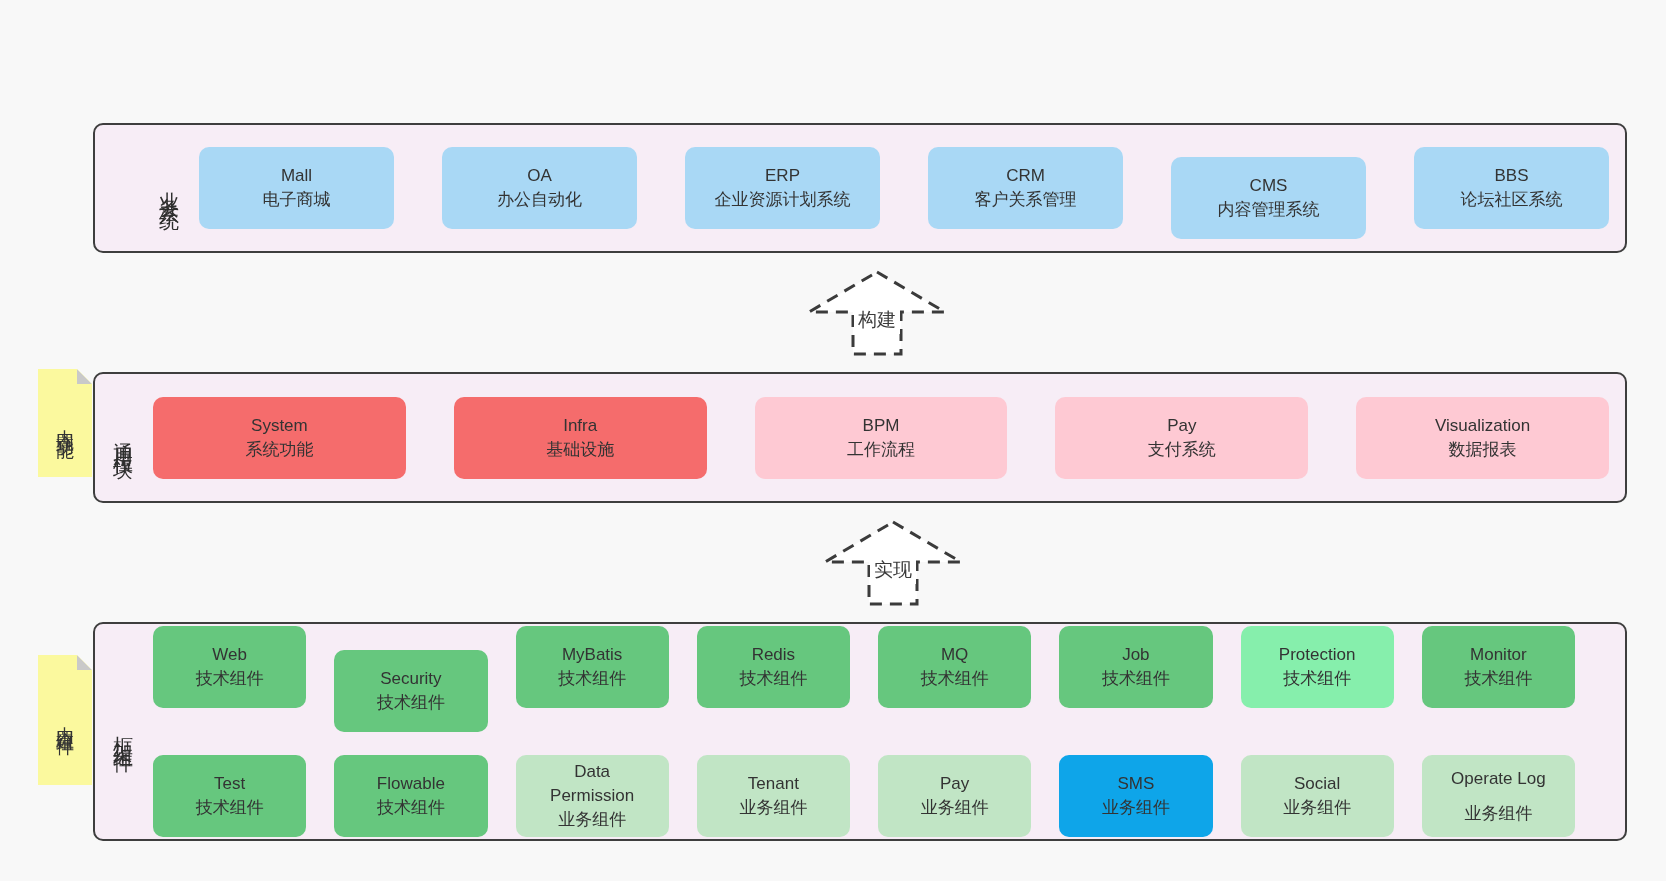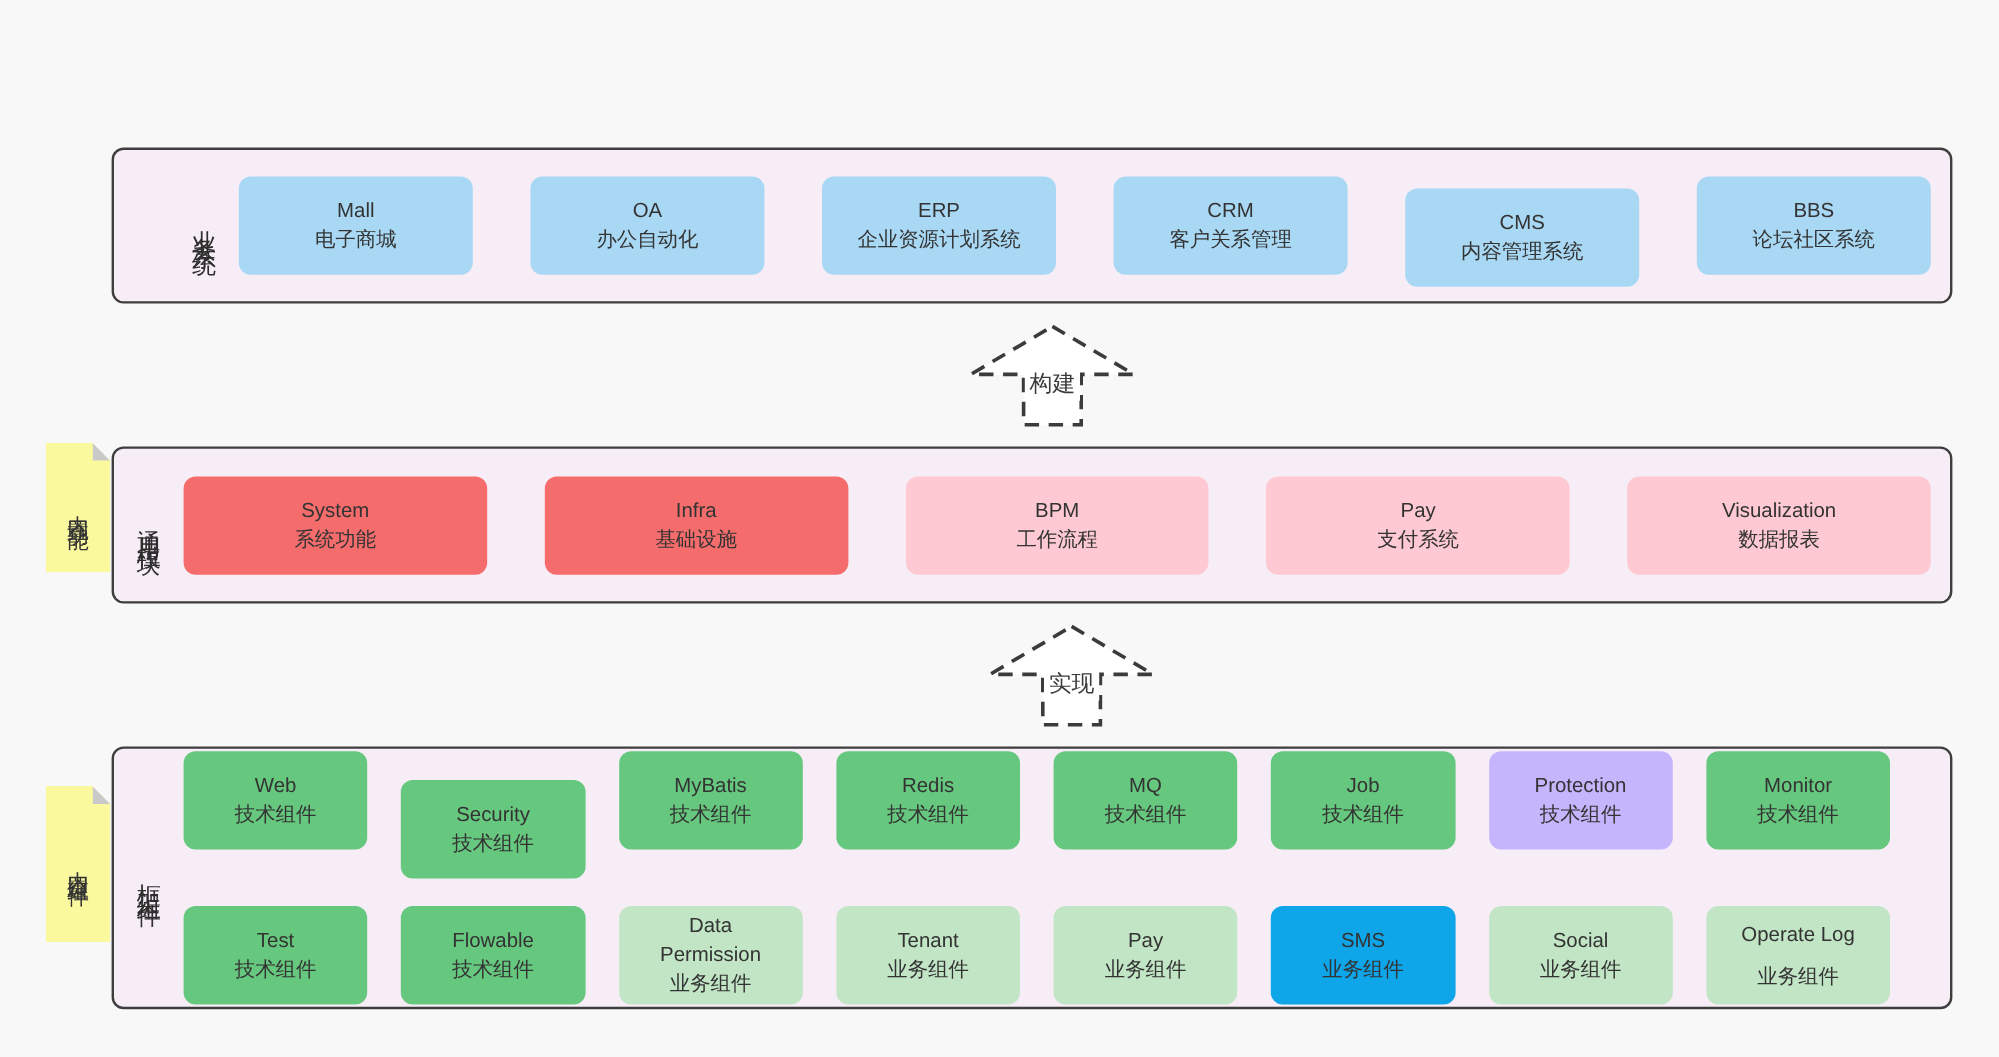--- a/index.html
+++ b/index.html
@@ -167,21 +167,21 @@
       <span class="box-desc">技术组件</span>
     </div>
     <div class="box green_dark" style="background-color: rgb(102, 199, 126);">
       <span class="box-name">MQ</span>
       <span class="box-desc">技术组件</span>
     </div>
     <div class="box green_dark" style="background-color: rgb(102, 199, 126);">
       <span class="box-name">Job</span>
       <span class="box-desc">技术组件</span>
     </div>
-    <div class="box green_dark" style="background-color: #c4b5fd;">
+    <div class="box green_dark" style="background-color: #86efac;">
       <span class="box-name">Protection</span>
       <span class="box-desc">技术组件</span>
     </div>
     <div class="box green_dark" style="background-color: rgb(102, 199, 126);">
       <span class="box-name">Monitor</span>
       <span class="box-desc">技术组件</span>
     </div>
     <div class="box green_dark" style="background-color: rgb(102, 199, 126);">
       <span class="box-name">Test</span>
       <span class="box-desc">技术组件</span>

